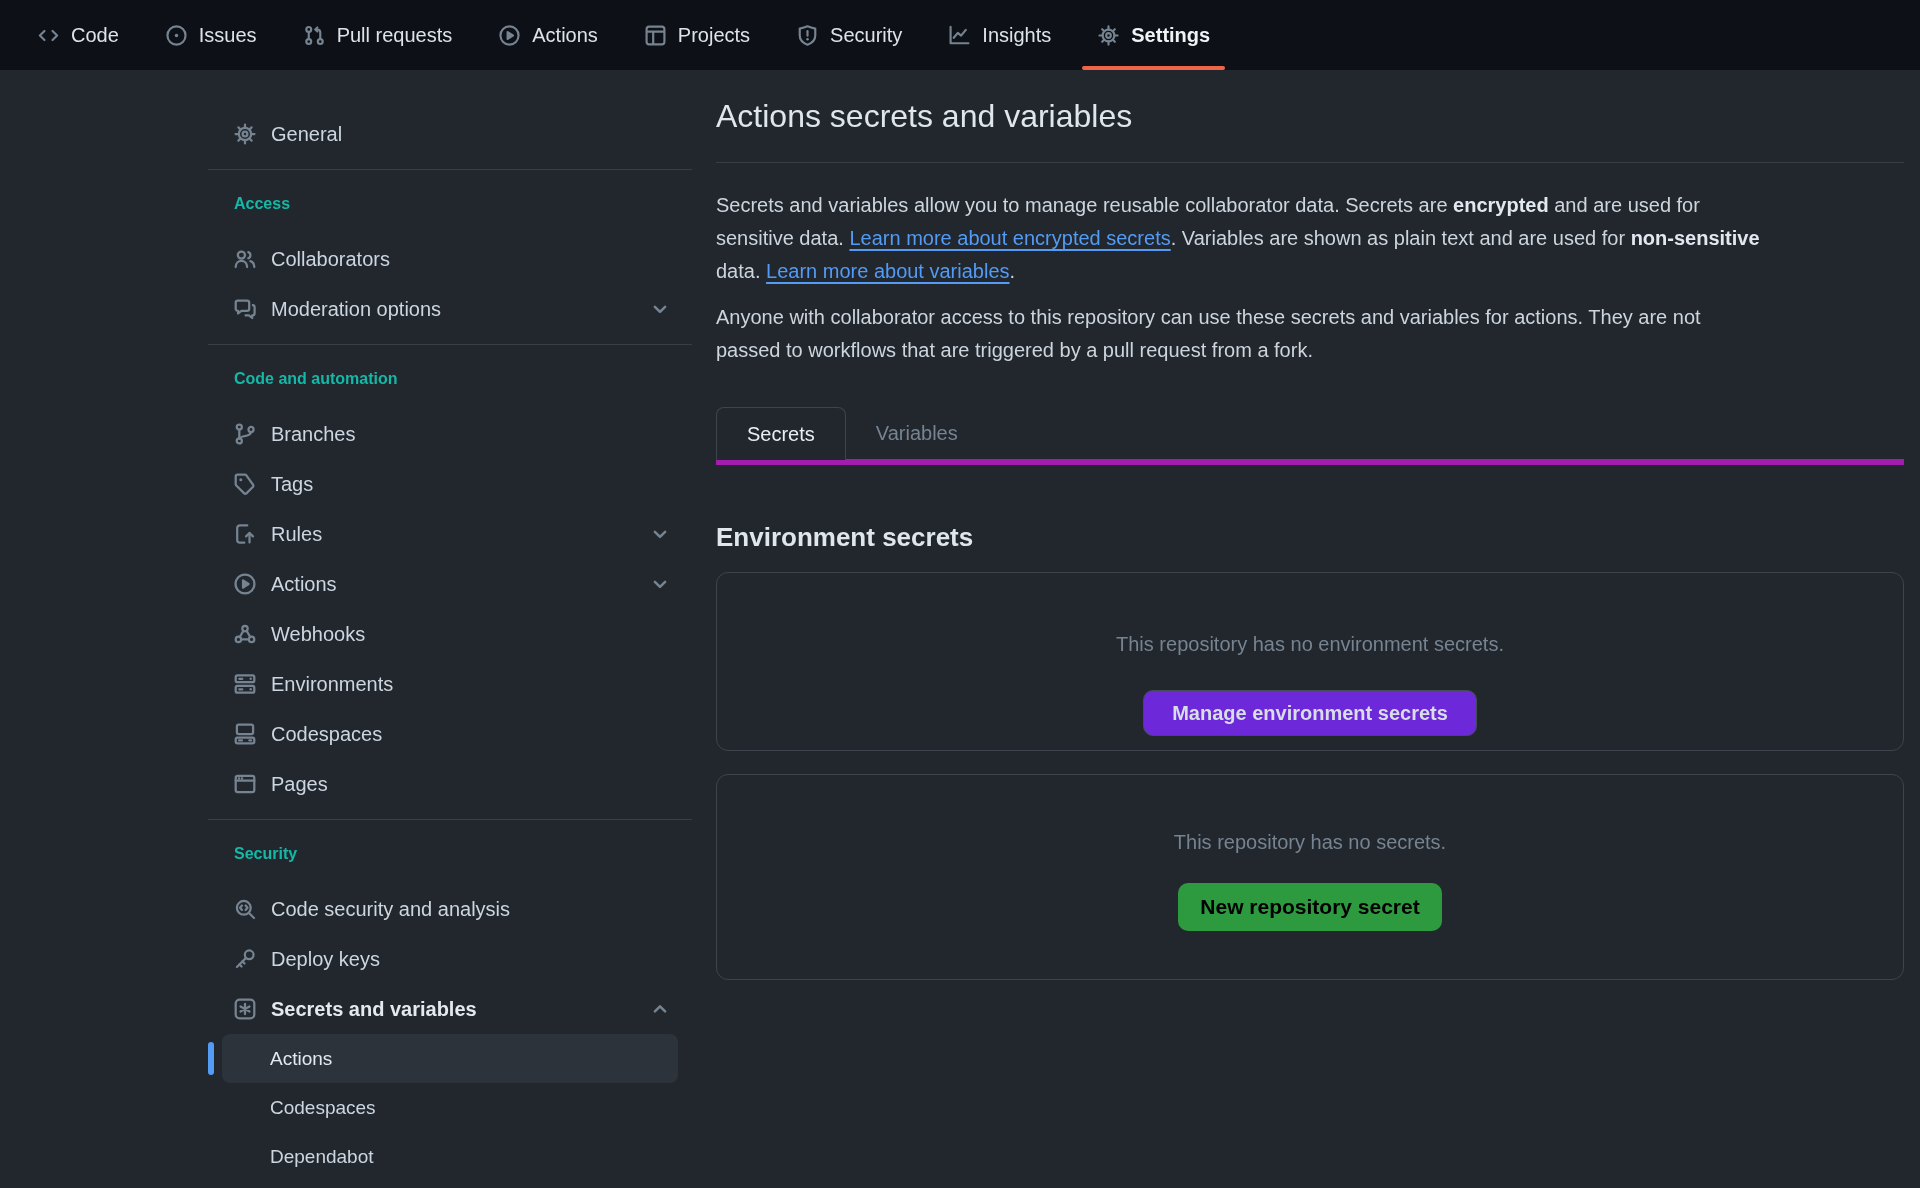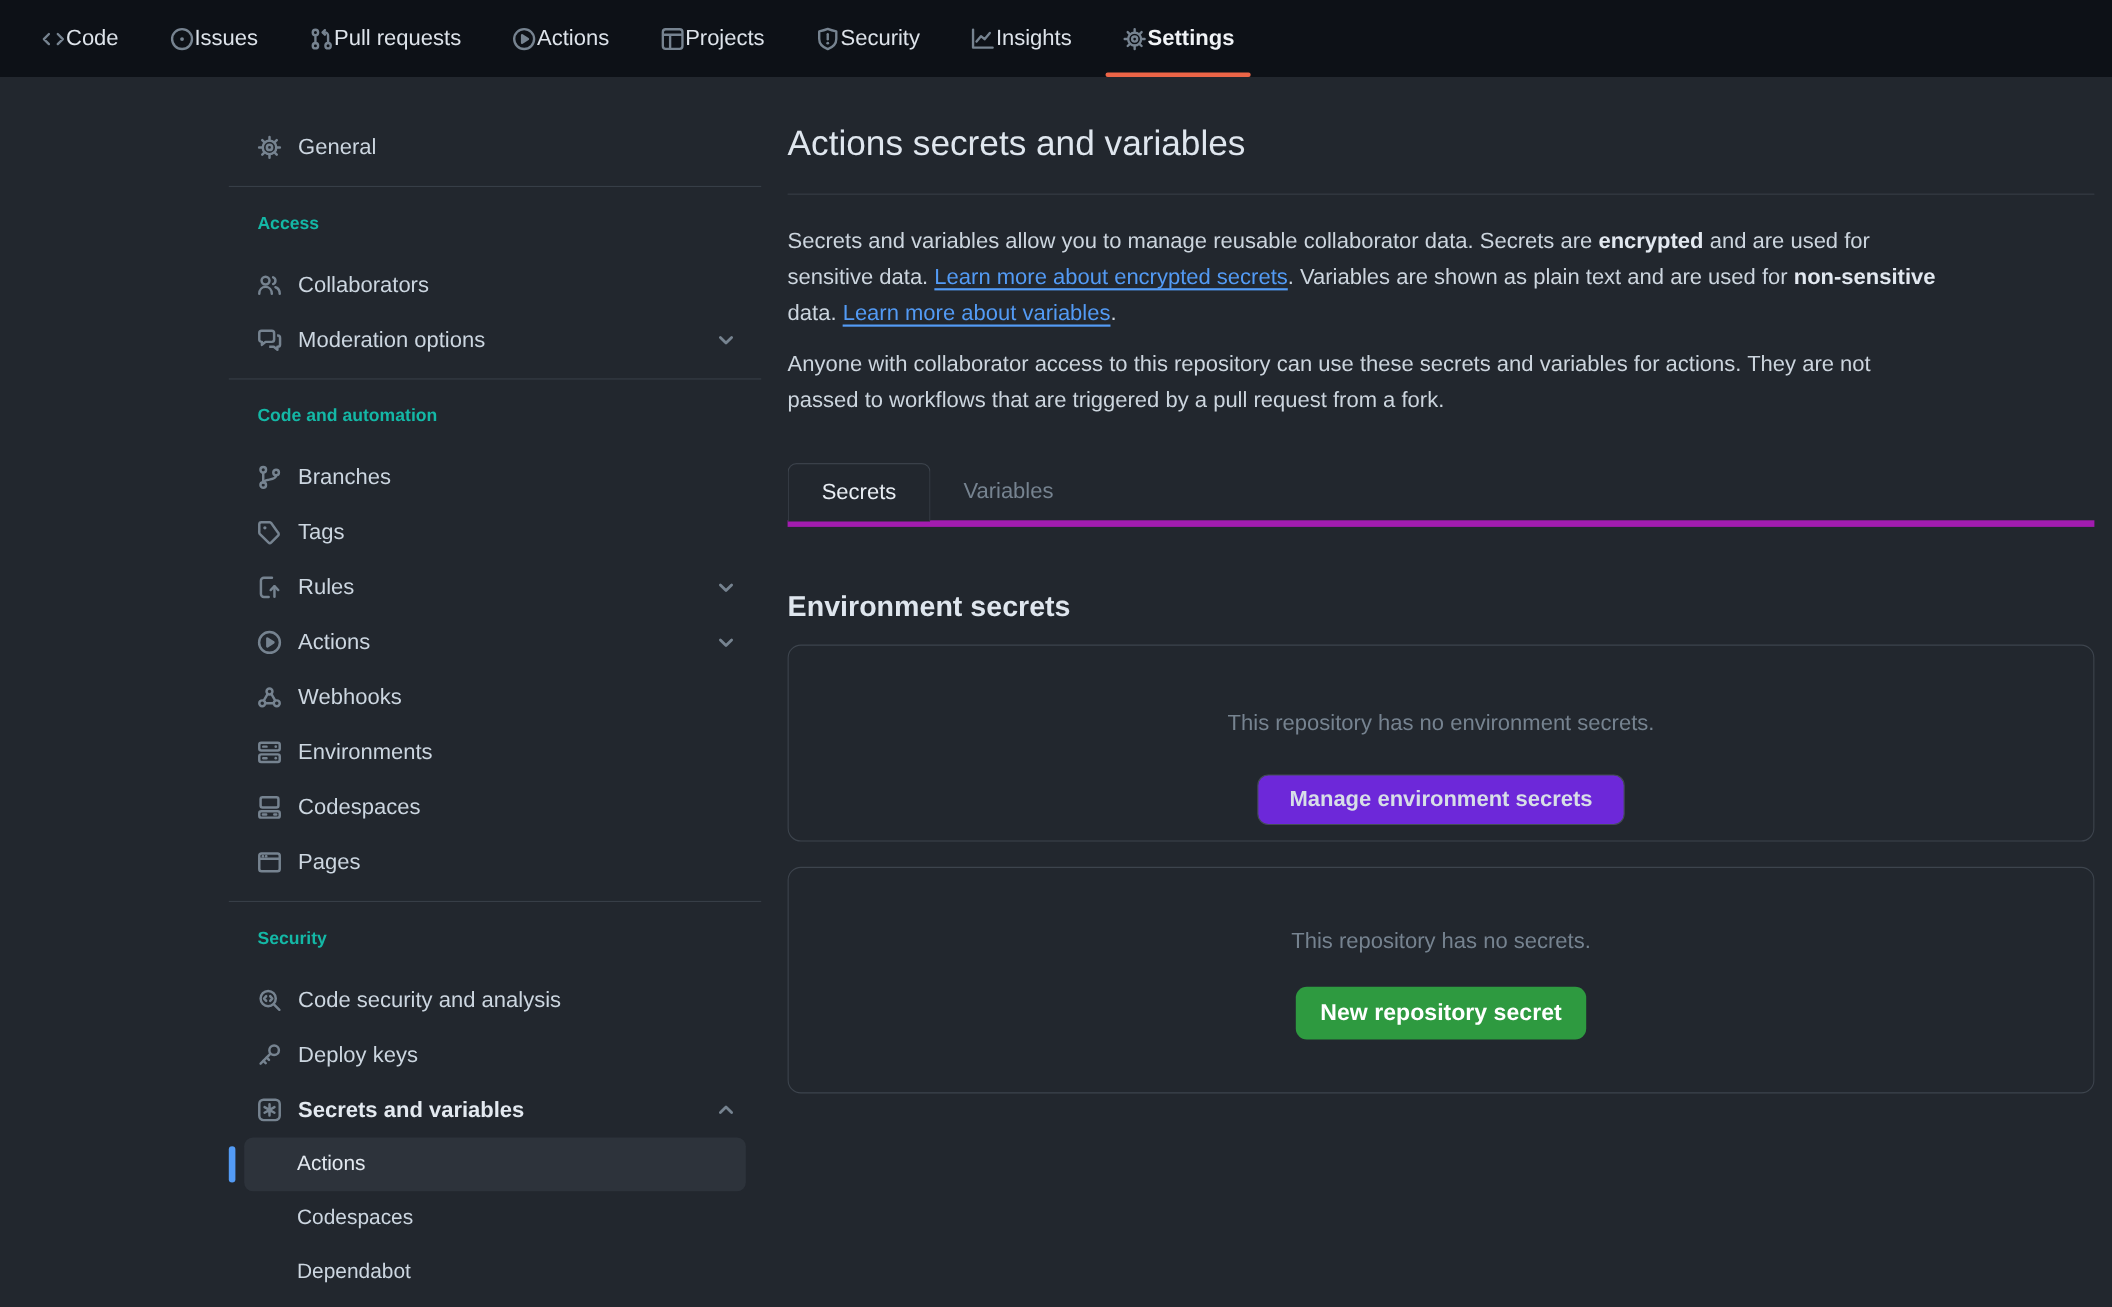--- a/index.html
+++ b/index.html
@@ -11,21 +11,21 @@
   }
   .ic { width:24px; height:24px; flex:none; display:block; }
   svg { display:block; width:100%; height:100%; }
 
   
   .topnav {
     height:70px; background:#0d1117; display:flex; align-items:stretch;
     padding-left:14px; position:relative;
   }
   .nav-item {
-    display:flex; align-items:center; padding:0 23px;
+    display:flex; align-items:center; gap:11px; padding:0 23px;
     position:relative; font-size:20px; color:#dde3ea; cursor:pointer; white-space:nowrap;
   }
   .nav-item .ic { width:23px; height:23px; }
   .nav-item.active { font-weight:700; color:#f0f3f6; }
   .nav-underline {
     position:absolute; left:8px; right:8px; bottom:0; height:4px;
     border-radius:3px; background:#ec6547;
   }
 
   
@@ -49,21 +49,21 @@
   }
   .ssub.active {
     background:#2d333b; border-radius:8px; margin:0 14px; padding-left:48px; color:#e3e9f0;
   }
   .accent-bar {
     position:absolute; left:-14px; top:8px; width:6px; height:33px;
     border-radius:3px; background:#539bf5;
   }
 
   
-  .main { position:absolute; left:716px; top:68px; width:1188px; }
+  .main { position:absolute; left:716px; top:54px; width:1188px; }
   .page-title { margin-top:42px; font-size:32px; font-weight:400; color:#dfe6ee; line-height:40px; }
   .hr { border-top:1px solid #373e47; margin-top:26px; }
   .para { margin-top:26px; font-size:20px; line-height:33px; color:#ccd5de; }
   .para.second { margin-top:13px; }
   .pline { white-space:pre; }
   .bseg { font-weight:700; color:#e2e8f0; }
   .link { color:#539bf5; text-decoration:underline; text-underline-offset:4px; cursor:pointer; }
 
   .tabnav { margin-top:40px; display:flex; align-items:stretch; height:58px; border-bottom:6px solid #a21caf; }
   .tab { font-size:20px; display:flex; align-items:center; padding:0 30px; color:#768390; cursor:pointer; position:relative; }
@@ -81,21 +81,21 @@
   .btn {
     display:inline-flex; align-items:center; justify-content:center;
     border-radius:10px; font-family:inherit; cursor:pointer;
   }
   .btn-gray {
     margin-top:34px; height:46px; padding:0 28px; background:#6d28d9;
     color:#d7dee7; font-size:20px; font-weight:600; border:1px solid #444c56;
   }
   .btn-green {
     margin-top:29px; height:48px; padding:0 22px; background:#2e9a40;
-    color:#ffffff; font-size:21px; font-weight:700; border:none;
+    color:#000000; font-size:21px; font-weight:700; border:none;
   }
 </style>
 </head>
 <body>
 
 <header class="topnav">
   <div class="nav-item">
     <span class="ic">
         <svg viewBox="0 0 16 16" fill="none" stroke="#768390" stroke-width="1.5" stroke-linecap="round" stroke-linejoin="round">
           <path d="M5.2 4.8 2 8l3.2 3.2M10.8 4.8 14 8l-3.2 3.2"></path>

